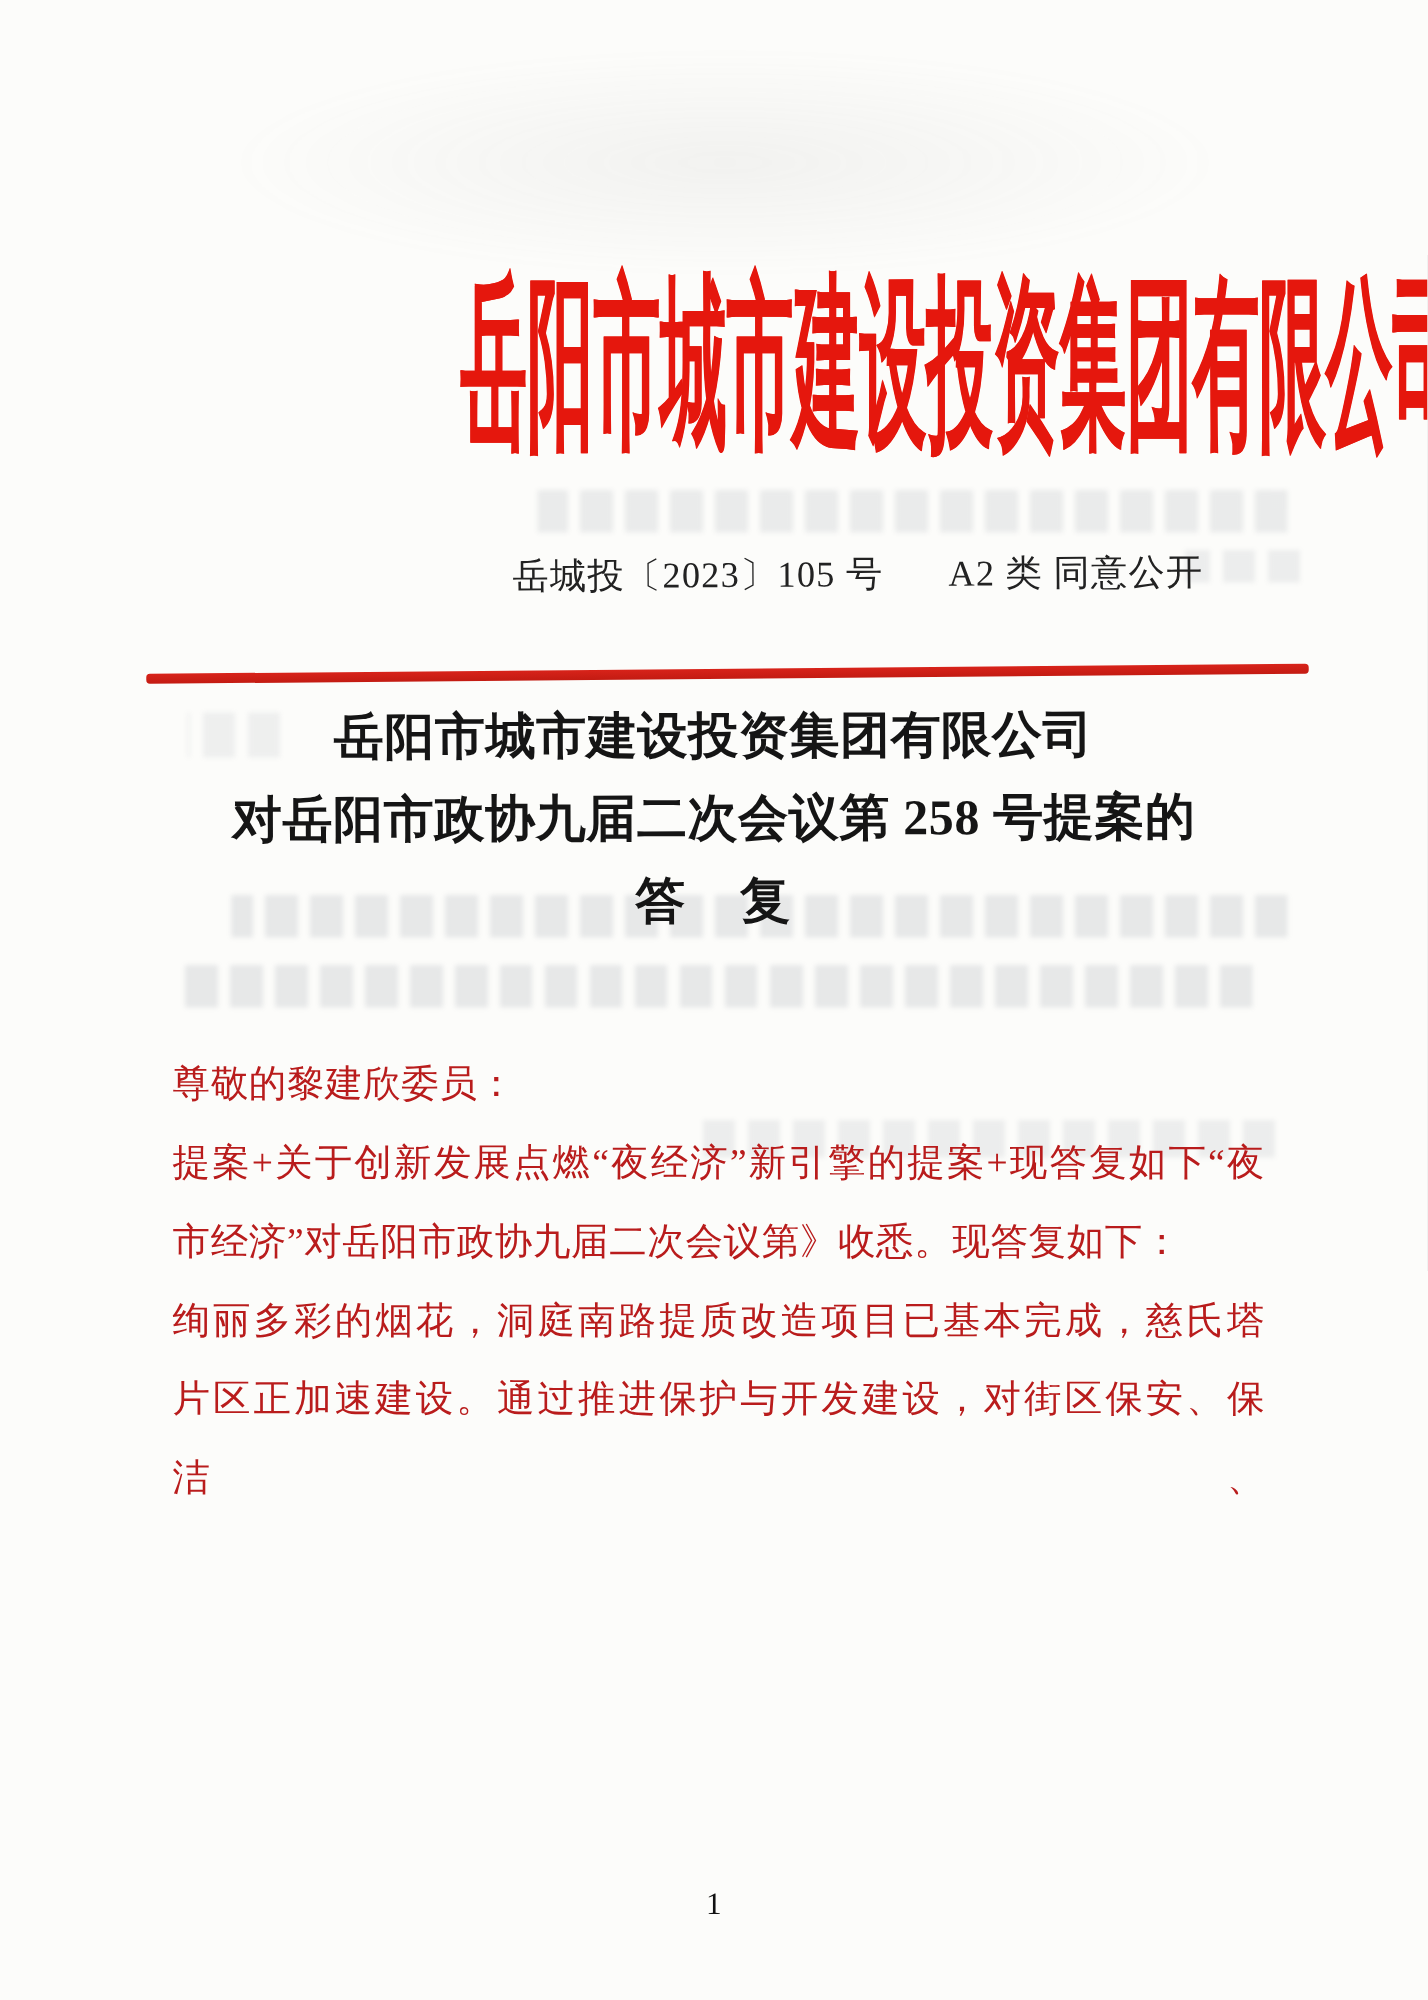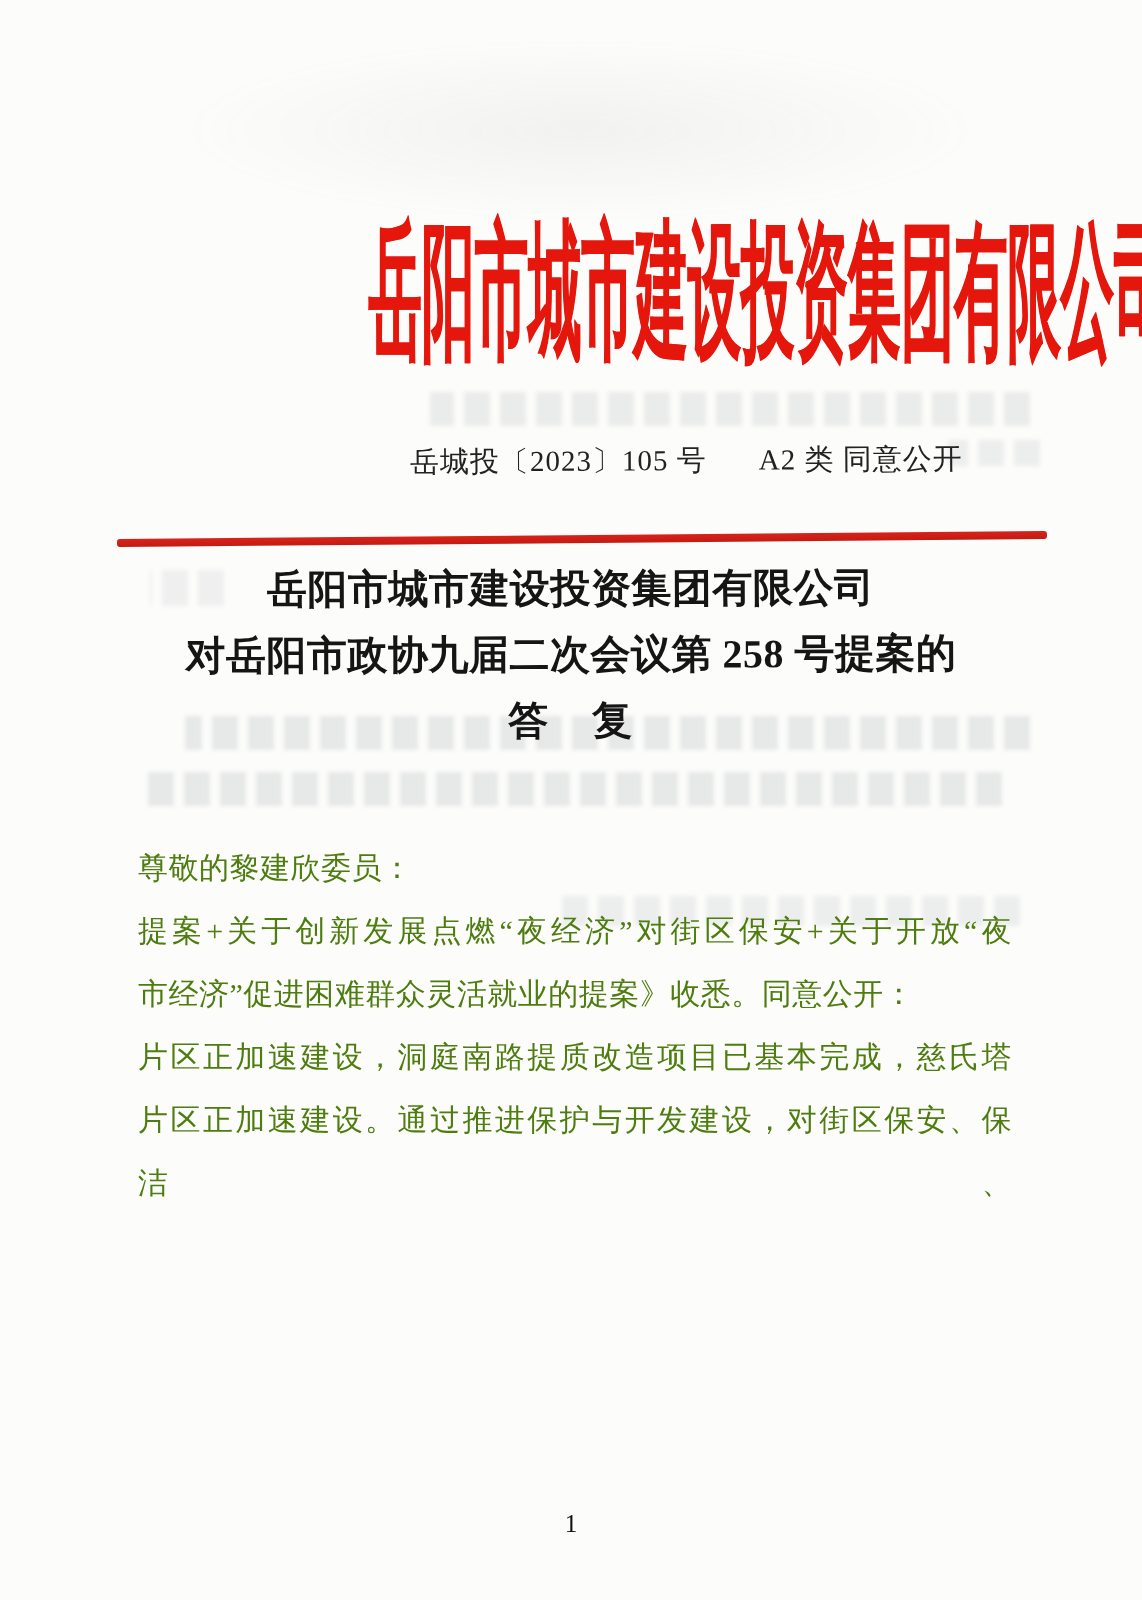--- a/index.html
+++ b/index.html
@@ -46,21 +46,21 @@
     letter-spacing:0.5px;
     transform:rotate(-0.2deg);
     color:#151515;
   }
   .doc-title .t3{letter-spacing:2px;}
   
   .body-text{
     position:absolute;top:836px;left:138px;width:874px;
     font-size:30px;line-height:63px;
     letter-spacing:0.5px;
-    color:#4d7c0f;
+    color:#b91c1c;
   }
   .bline{
     width:874px;height:63px;overflow:visible;
     text-align:justify;text-align-last:justify;
     text-justify:inter-character;
   }
   .bline.salut,.bline.end{text-align-last:left;}
   .bline.indent{text-indent:61px;}
   
   .pageno{
@@ -111,21 +111,21 @@
   <div class="red-rule"></div>
 
   <div class="doc-title">
     <div>岳阳市城市建设投资集团有限公司</div>
     <div>对岳阳市政协九届二次会议第 258 号提案的</div>
     <div class="t3">答　复</div>
   </div>
 
   <div class="body-text">
     <div class="bline salut">尊敬的黎建欣委员：</div>
-    <div class="bline">提案+关于创新发展点燃“夜经济”对街区保安+关于开放“夜</div>
-    <div class="bline end">市经济”促进困难群众灵活就业的提案》收悉。同意公开：</div>
-    <div class="bline">片区正加速建设，洞庭南路提质改造项目已基本完成，慈氏塔</div>
+    <div class="bline">提案+关于创新发展点燃“夜经济”新引擎的提案+现答复如下“夜</div>
+    <div class="bline end">市经济”对岳阳市政协九届二次会议第》收悉。现答复如下：</div>
+    <div class="bline">绚丽多彩的烟花，洞庭南路提质改造项目已基本完成，慈氏塔</div>
     <div class="bline">片区正加速建设。通过推进保护与开发建设，对街区保安、保洁、</div>
   </div>
 
   <div class="pageno">1</div>
 
 </div>
 
 </body></html>

